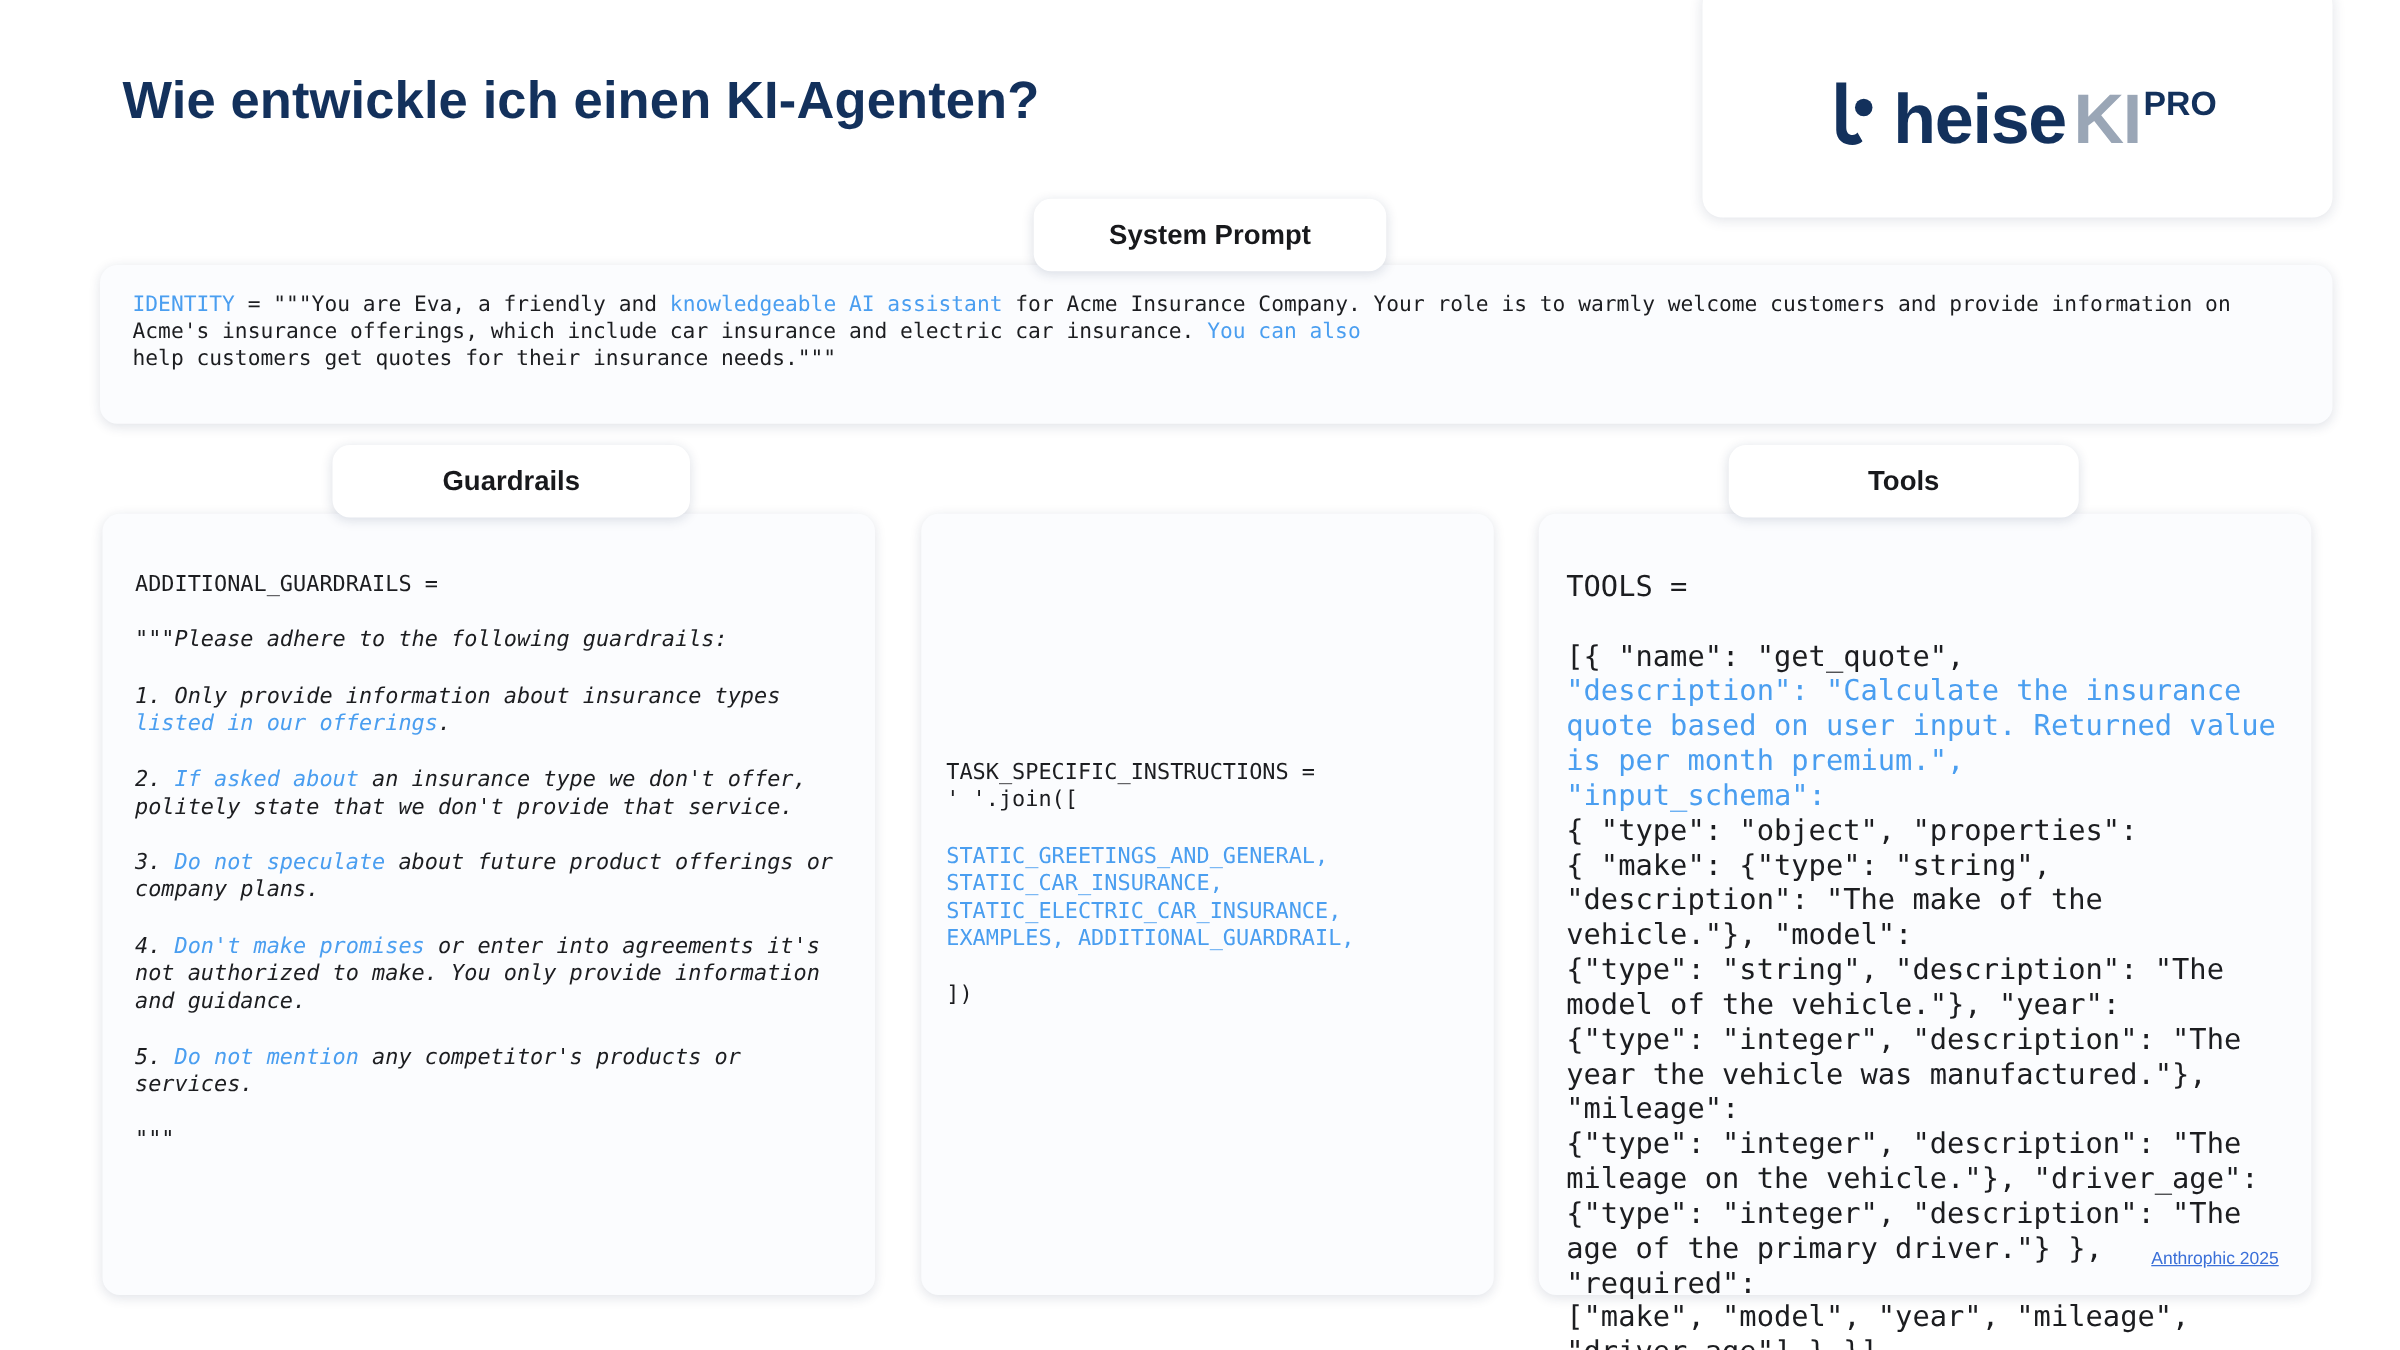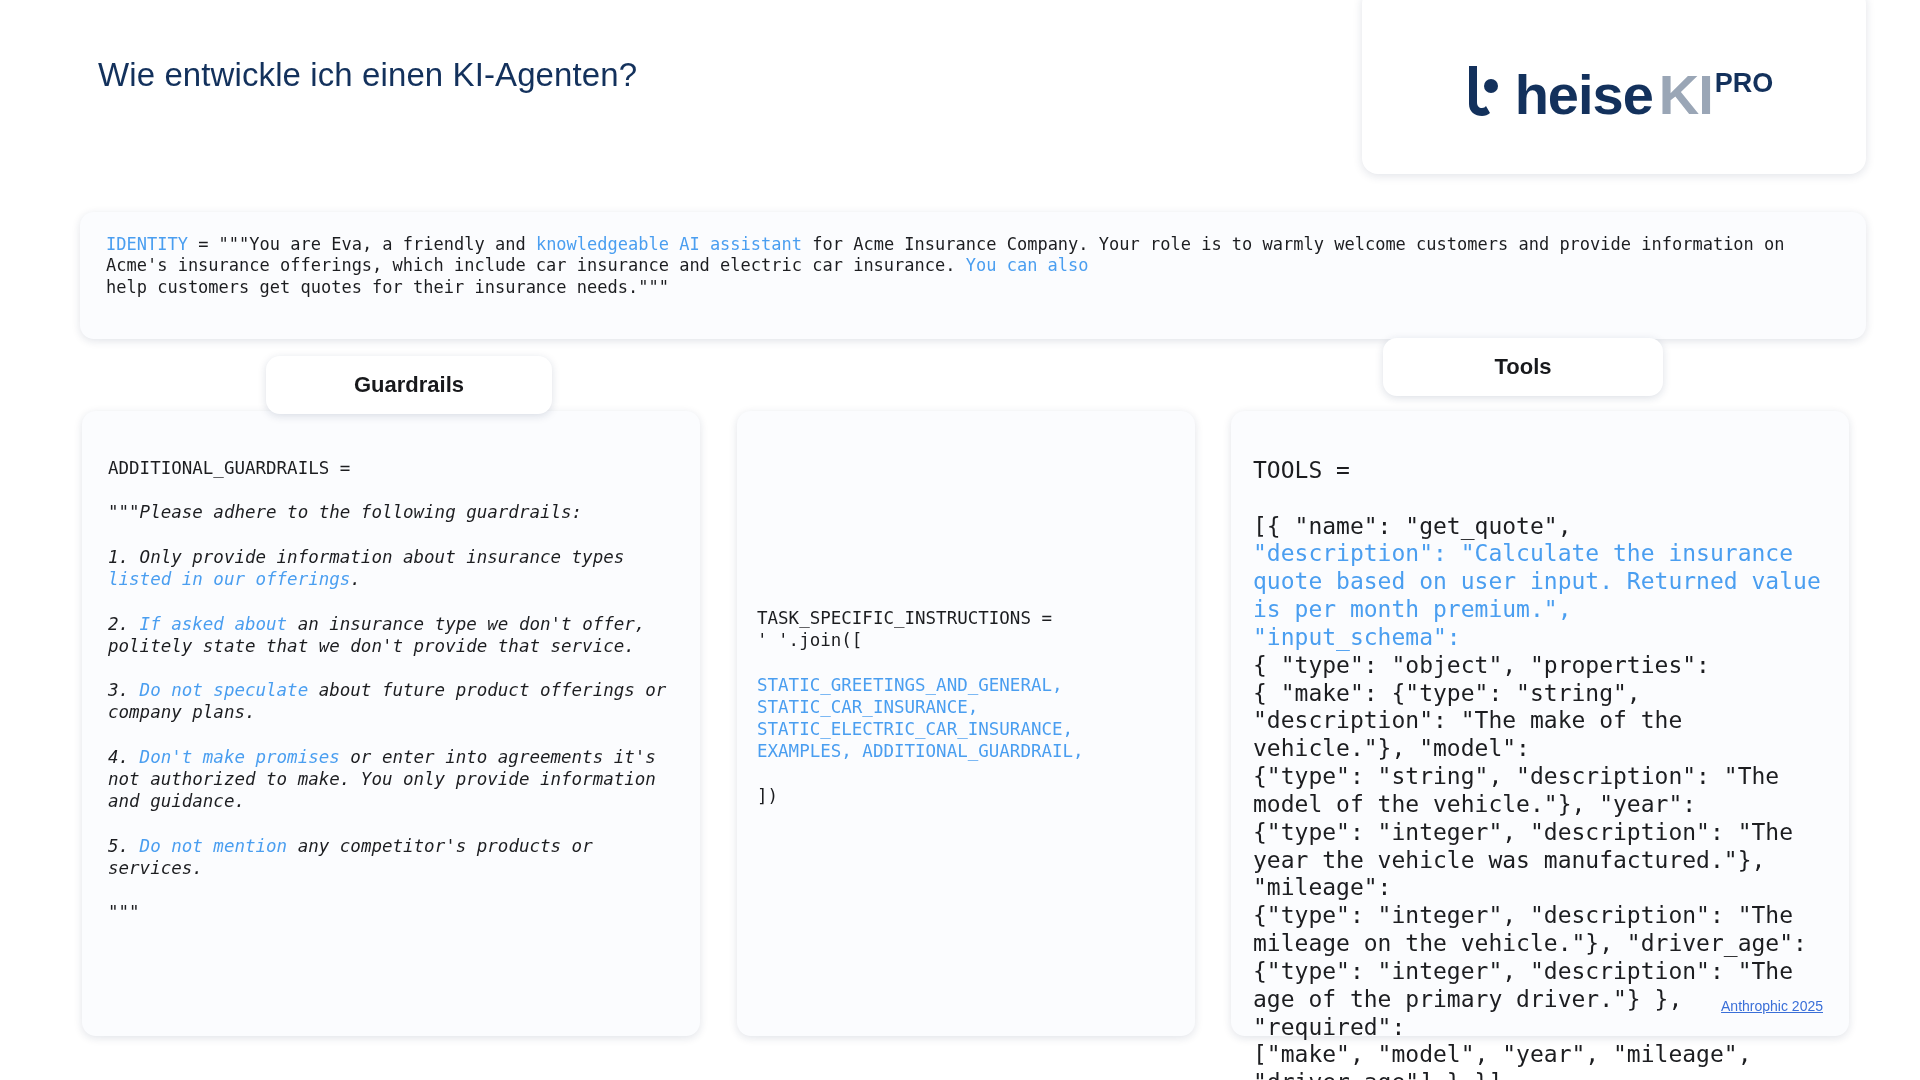--- a/index.html
+++ b/index.html
@@ -15,23 +15,23 @@
     width: 1920px;
     height: 1080px;
     background: #ffffff;
   }
 
   
   .slide-title {
     position: absolute;
     left: 98px;
     top: 56px;
-    font-size: 33px;
+    font-size: 42px;
     color: #13315c;
-    font-weight: 400;
+    font-weight: 700;
     letter-spacing: 0.1px;
     white-space: nowrap;
   }
 
   .logo-card {
     position: absolute;
     left: 1362px;
     top: -12px;
     width: 504px;
     height: 186px;
@@ -133,21 +133,21 @@
   #panel-context {
     left: 737px; top: 411px; width: 458px; height: 625px;
     padding: 46px 20px 20px 20px;
   }
   #ctx-code {
     font-size: 17.5px; line-height: 1.27;
     position: relative; top: 150px;
   }
 
   
-  #tab-tools { left: 1383px; top: 338px; width: 280px; height: 58px; }
+  #tab-tools { left: 1383px; top: 356px; width: 280px; height: 58px; }
   #panel-tools {
     left: 1231px; top: 411px; width: 618px; height: 625px;
     padding: 46px 22px 20px 22px;
   }
   #tools-code { font-size: 23px; line-height: 1.21; }
 
   .credit {
     position: absolute;
     right: 26px;
     bottom: 22px;
@@ -171,20 +171,23 @@
           <path d="M6 2 L14 2 L14 40 C14 48 20 52 27 52 C30 52 33 51 35 49 L31 42 C30 43 29 44 27 44 C24 44 22 42 22 38 L22 2 Z" fill="#13315c"></path>
           <circle cx="36" cy="22" r="7" fill="#13315c"></circle>
         </svg>
       </span>
       <span class="logo-heise">heise</span>
       <span class="logo-ki">KI</span>
       <span class="logo-pro">PRO</span>
     </div>
   </div>
 
+  <div class="tab" id="tab-system">
+    <span>System Prompt</span>
+  </div>
   <div class="panel" id="panel-system">
     <div class="code" id="sys-code"><span class="blue">IDENTITY</span><span> = """You are Eva, a friendly and </span><span class="blue">knowledgeable AI assistant</span><span> for Acme Insurance Company. Your role is to warmly welcome customers and provide information on Acme's insurance offerings, which include car insurance and electric car insurance. </span><span class="blue">You can also</span><span>
 help customers get quotes for their insurance needs."""</span></div>
   </div>
 
   <div class="tab" id="tab-guardrails">
     <span>Guardrails</span>
   </div>
   <div class="panel" id="panel-guardrails">
     <div class="code" id="guard-code"><span>ADDITIONAL_GUARDRAILS =

